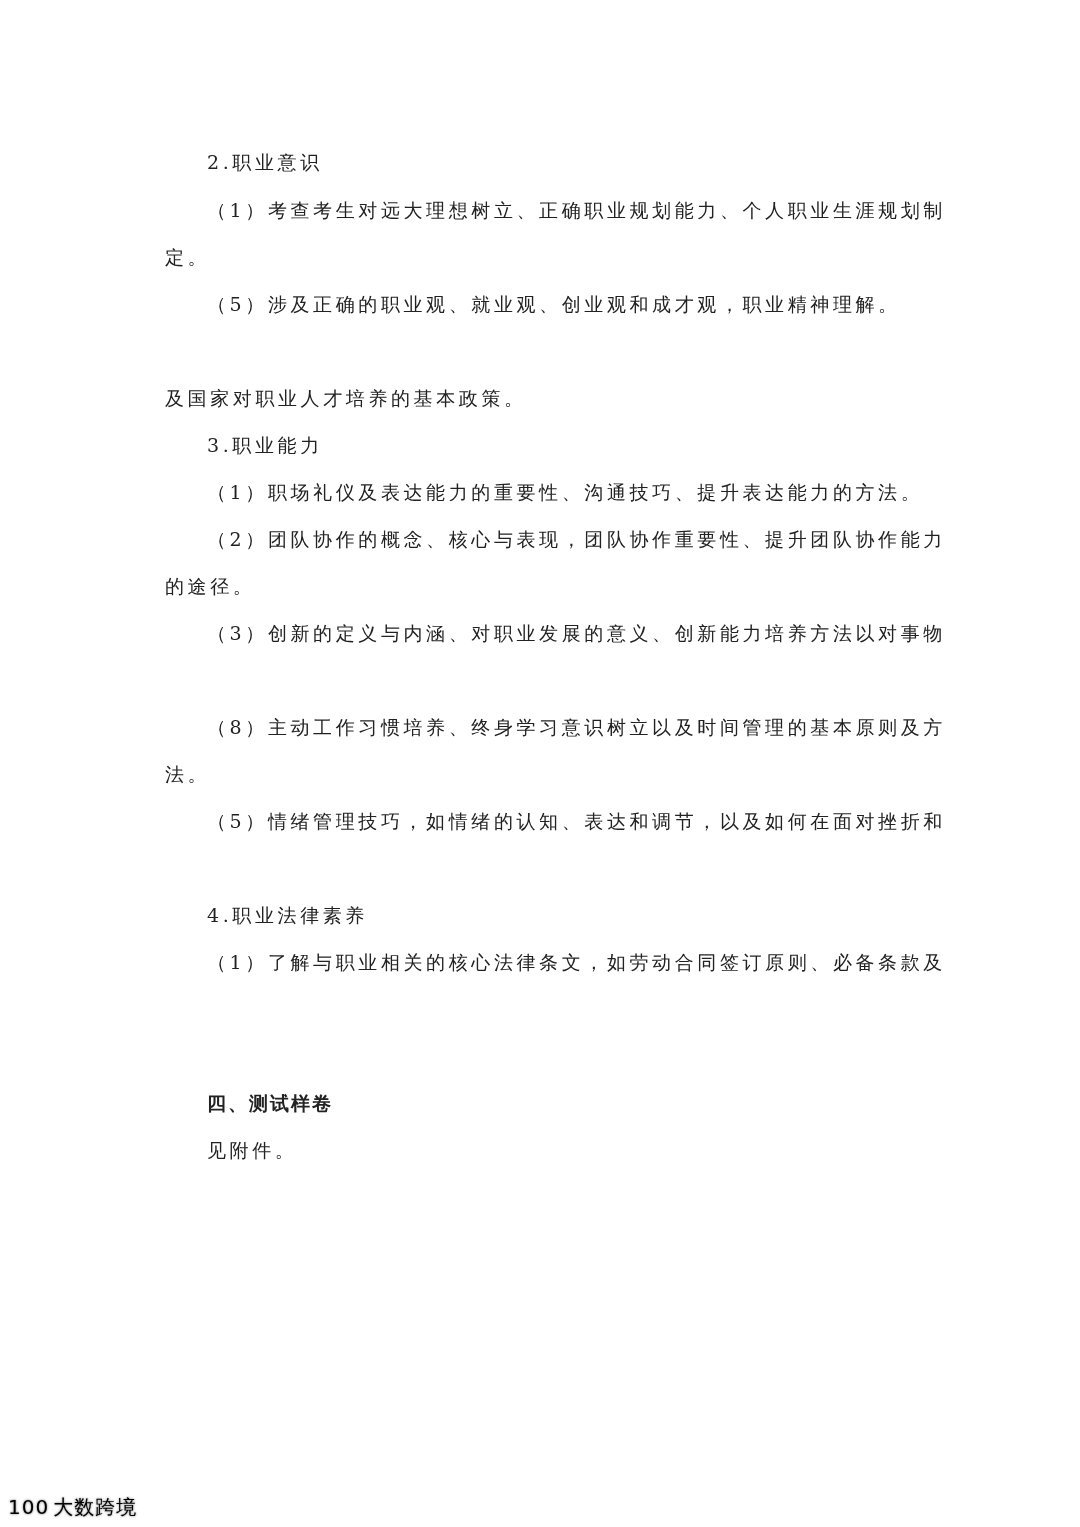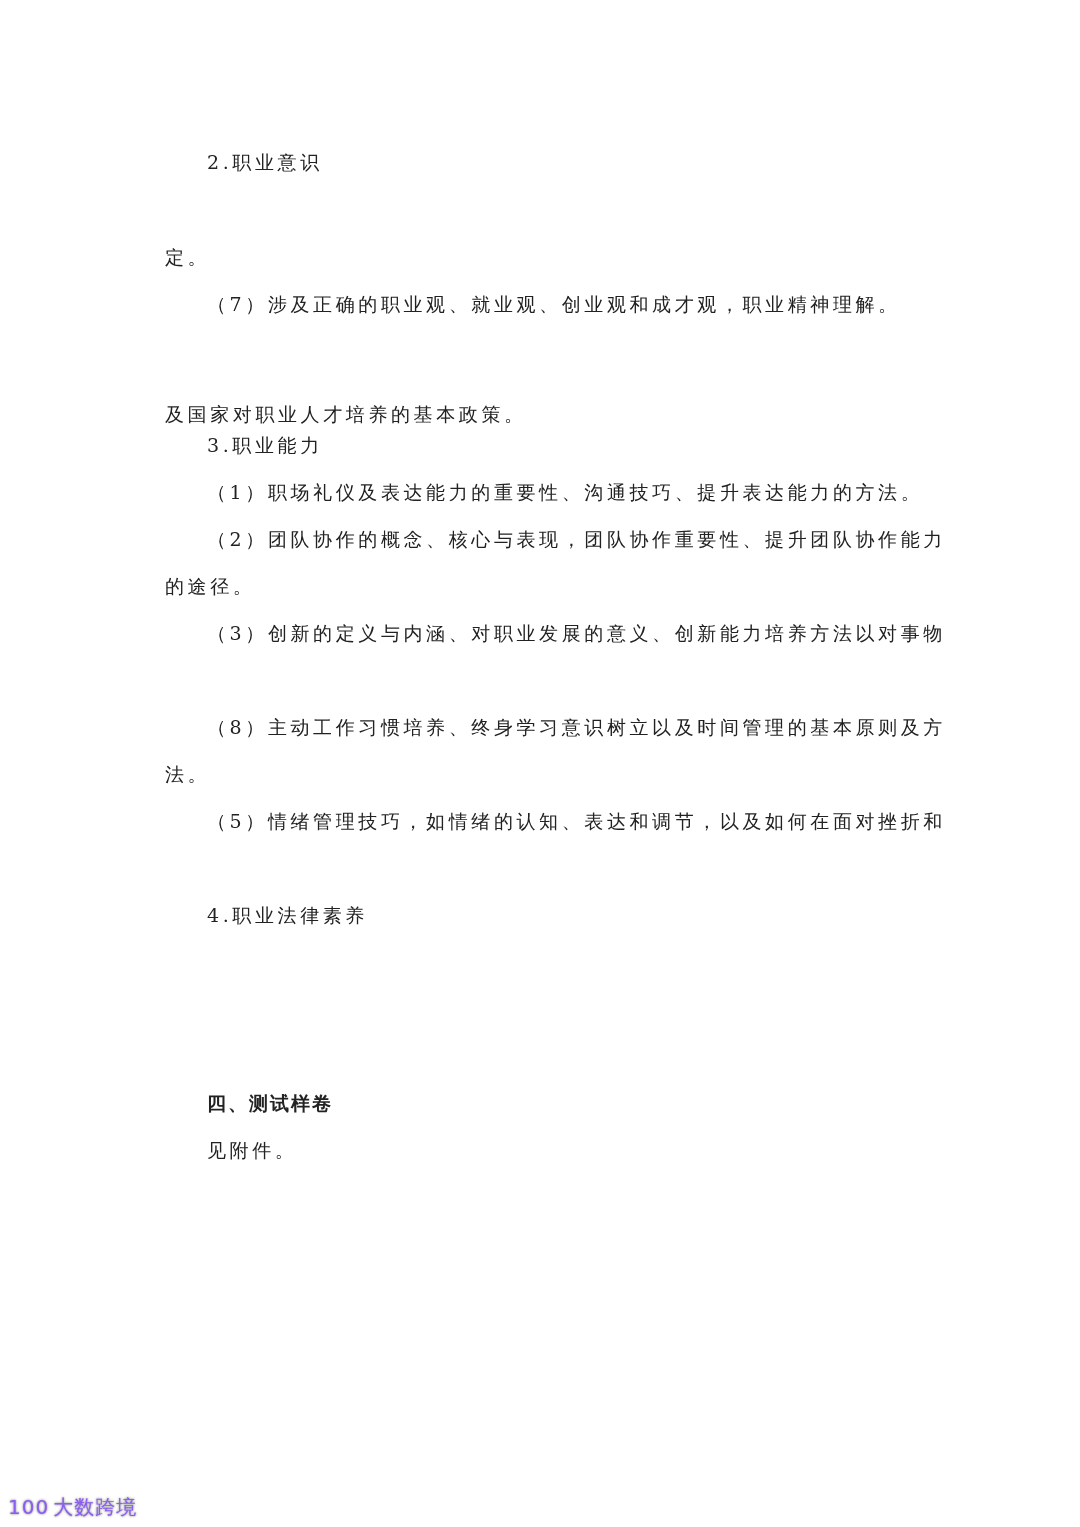--- a/index.html
+++ b/index.html
@@ -2,39 +2,41 @@
 <html><head>
 <meta charset="utf-8">
 <style>
   html, body { margin: 0; padding: 0; background: #ffffff; }
   body { width: 1080px; height: 1527px; position: relative; overflow: hidden;
          font-family: "DejaVu Serif", "Liberation Serif", serif; color: #222; }
   .page { position: absolute; left: 0; top: 0; width: 1080px; height: 1527px; }
   .line { position: absolute; font-size: 19px; line-height: 24px; white-space: nowrap; letter-spacing: 3.6px; }
   .heading { font-weight: bold; letter-spacing: 2px; }
   .watermark { position: absolute; left: 8px; top: 1494px; font-family: "DejaVu Sans", sans-serif;
-               font-size: 20px; color: #8b5cf6; text-shadow: 0 0 2px #999, 0 0 3px #bbb; letter-spacing: 1px; }
+               font-size: 20px; color: #000000; text-shadow: 0 0 2px #999, 0 0 3px #bbb; letter-spacing: 1px; }
   .wm-logo { display: inline-block; margin-right: 4px; }
 </style>
 </head>
 <body>
 
 <div class="page">
   <div class="line" style="left:207px;top:150px">2.职业意识</div>
+  <div class="line" style="left:207px;top:198px">（1）考查考生对远大理想树立、正确职业规划能力、个人职业生涯规划制</div>
   <div class="line" style="left:165px;top:245px">定。</div>
-  <div class="line" style="left:207px;top:292px">（7）涉及正确的职业观、就业观、创业观和成才观，职业精神理解。</div>
-  <div class="line" style="left:165px;top:402px">及国家对职业人才培养的基本政策。</div>
+  <div class="line" style="left:207px;top:292px">（5）涉及正确的职业观、就业观、创业观和成才观，职业精神理解。</div>
+  <div class="line" style="left:165px;top:386px">及国家对职业人才培养的基本政策。</div>
   <div class="line" style="left:207px;top:433px">3.职业能力</div>
   <div class="line" style="left:207px;top:480px">（1）职场礼仪及表达能力的重要性、沟通技巧、提升表达能力的方法。</div>
   <div class="line" style="left:207px;top:527px">（2）团队协作的概念、核心与表现，团队协作重要性、提升团队协作能力</div>
   <div class="line" style="left:165px;top:574px">的途径。</div>
   <div class="line" style="left:207px;top:621px">（3）创新的定义与内涵、对职业发展的意义、创新能力培养方法以对事物</div>
   <div class="line" style="left:207px;top:715px">（8）主动工作习惯培养、终身学习意识树立以及时间管理的基本原则及方</div>
   <div class="line" style="left:165px;top:762px">法。</div>
   <div class="line" style="left:207px;top:809px">（5）情绪管理技巧，如情绪的认知、表达和调节，以及如何在面对挫折和</div>
   <div class="line" style="left:207px;top:903px">4.职业法律素养</div>
+  <div class="line" style="left:207px;top:950px">（1）了解与职业相关的核心法律条文，如劳动合同签订原则、必备条款及</div>
   <div class="line heading" style="left:207px;top:1091px">四、测试样卷</div>
   <div class="line" style="left:207px;top:1138px">见附件。</div>
 
   <div class="watermark">
     <span class="wm-logo">100</span><span>大数跨境</span>
   </div>
 </div>
 
 </body></html>

